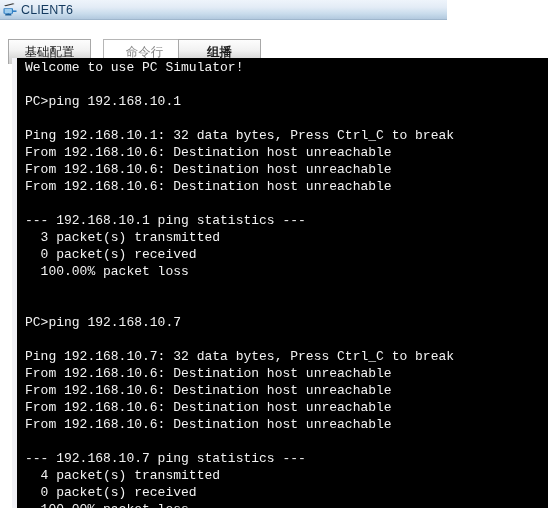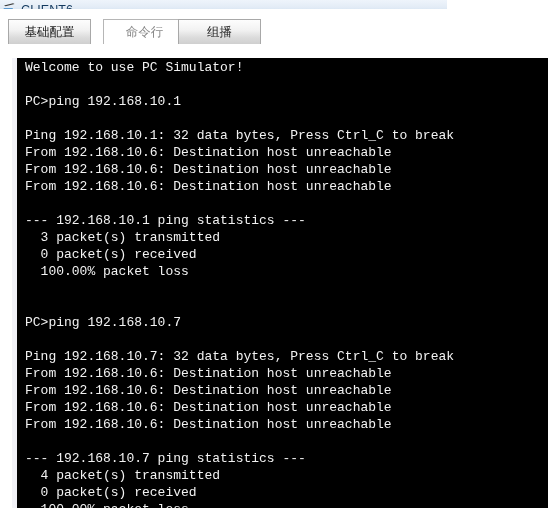--- a/index.html
+++ b/index.html
@@ -45,21 +45,21 @@
     font-family: "Liberation Sans", sans-serif;
     font-size: 12.5px;
     color: #13395e;
     letter-spacing: 0.1px;
     white-space: nowrap;
   }
 
   
   .tabstrip {
     position: absolute;
-    left: 0; top: 9px;
+    left: 0; top: 29px;
     width: 484px;
     height: 37px;
     background: #ffffff;
     box-sizing: border-box;
     padding-left: 40px;
   }
   .tab {
     position: absolute;
     top: 10px;
     height: 25px;
@@ -144,21 +144,21 @@
     <span class="titlebar-text">CLIENT6</span>
   </div>
 
   <div class="tabstrip">
     <div class="tab inactive" style="left:8px; width:83px;">
       <span class="tab-label">基础配置</span>
     </div>
     <div class="tab active" style="left:93px; width:83px;">
       <span class="tab-label">命令行</span>
     </div>
-    <div class="tab inactive" style="left:178px; width:83px;">
+    <div class="tab inactive" style="left:178px; width:83px;font-weight:bold;">
       <span class="tab-label">组播</span>
     </div>
   </div>
 
   <div class="terminal-wrap">
     <div class="terminal">
       <div class="term-lines" id="term-lines">
           <div class="term-line">Welcome to use PC Simulator!</div>
           <div class="term-line blank">&nbsp;</div>
           <div class="term-line">PC&gt;ping 192.168.10.1</div>

